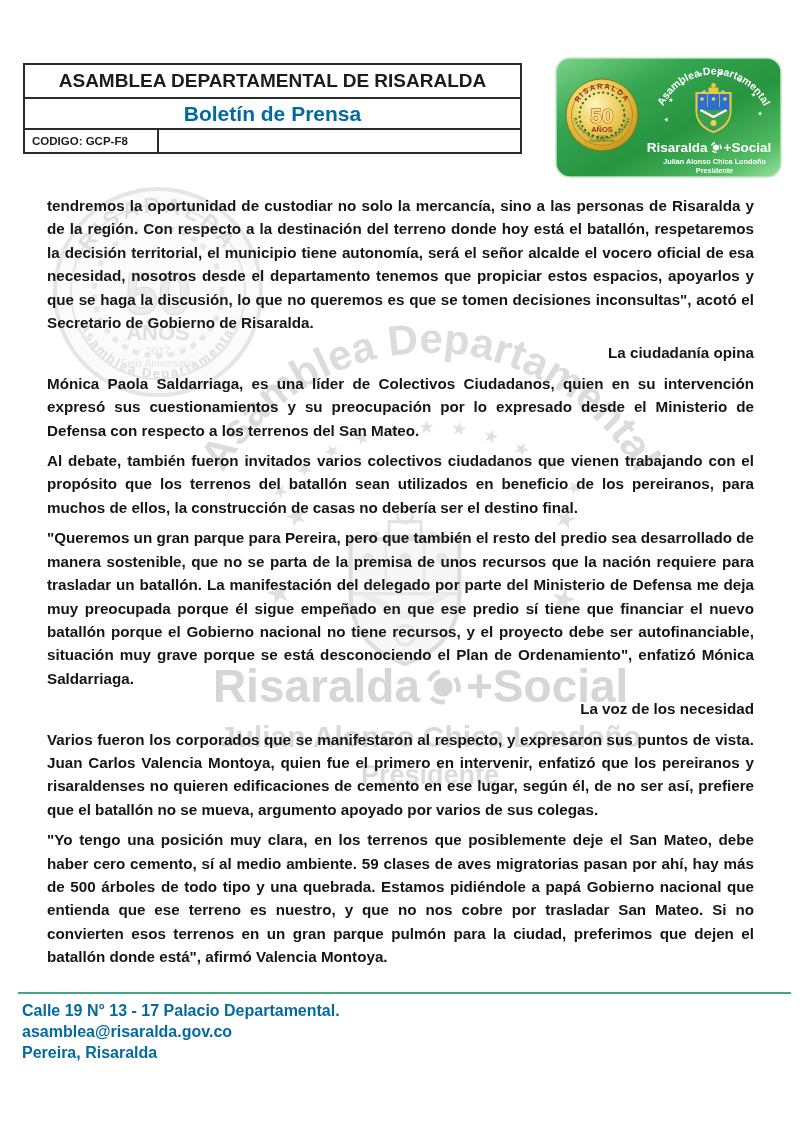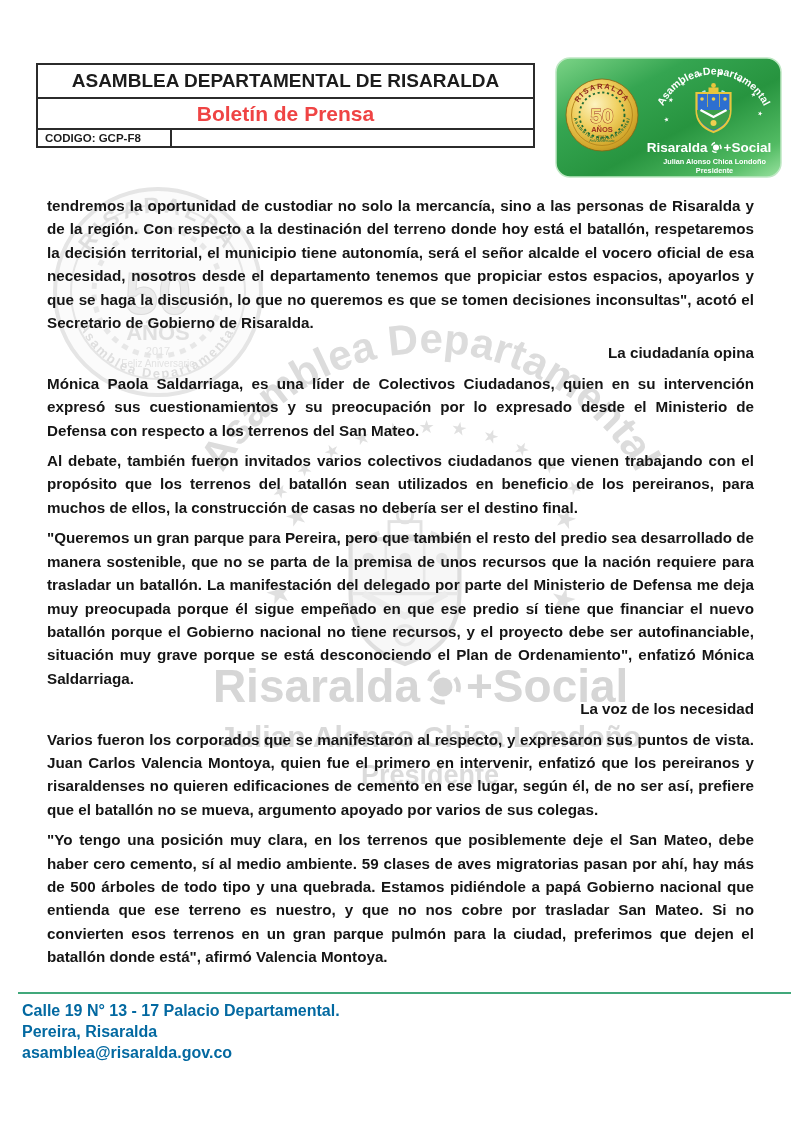--- a/index.html
+++ b/index.html
@@ -4,24 +4,24 @@
 <style>
   html,body { margin:0; padding:0; background:#777; }
   .page {
     position:relative; width:800px; height:1132px; margin:0 auto;
     background:#ffffff; overflow:hidden;
     font-family:"Liberation Sans", sans-serif;
   }
   
   .wm { position:absolute; left:0; top:0; width:800px; height:1132px; z-index:0; pointer-events:none; }
   
-  .doc-table { position:absolute; left:36px; top:63px; width:495px; border:2px solid #2b2b2b; z-index:2; background:transparent; }
+  .doc-table { position:absolute; left:23px; top:63px; width:495px; border:2px solid #2b2b2b; z-index:2; background:transparent; }
   .doc-table .row1 { height:32px; border-bottom:2px solid #2b2b2b; display:flex; align-items:center; justify-content:center; font-weight:bold; font-size:19px; color:#1c1c1c; }
-  .doc-table .row2 { height:29px; border-bottom:2px solid #2b2b2b; display:flex; align-items:center; justify-content:center; font-weight:bold; font-size:21px; color:#ef4444; }
-  .doc-table .row3 { height:16px; display:flex;border-radius:7px; }
+  .doc-table .row2 { height:29px; border-bottom:2px solid #2b2b2b; display:flex; align-items:center; justify-content:center; font-weight:bold; font-size:21px; color:#0369a1; }
+  .doc-table .row3 { height:22px; display:flex;border-radius:7px; }
   .doc-table .code-cell { width:125px; border-right:2px solid #2b2b2b; font-size:11.5px; font-weight:bold; display:flex; align-items:center; padding-left:7px; color:#1c1c1c; }
   .doc-table .code-value { flex:1; }
   .logo-box { position:absolute; left:555px; top:57px; width:227px; height:121px; z-index:2; }
   
   .doc-body { position:absolute; left:47px; top:194px; width:707px; z-index:1;
     font-size:15.2px; line-height:23.4px; text-align:justify; color:#151515; }
   .doc-body p  { margin:0 0 7px 0;font-weight:bold; }
   .doc-body h3 { margin:0 0 7px 13px; font-size:15.2px; font-weight:bold; text-align:right; }
   
   .footer-rule { position:absolute; left:18px; top:992px; width:773px; height:2px; z-index:1; }
@@ -193,17 +193,17 @@
       <p>Al debate, también fueron invitados varios colectivos ciudadanos que vienen trabajando con el propósito que los terrenos del batallón sean utilizados en beneficio de los pereiranos, para muchos de ellos, la construcción de casas no debería ser el destino final.</p>
       <p>"Queremos un gran parque para Pereira, pero que también el resto del predio sea desarrollado de manera sostenible, que no se parta de la premisa de unos recursos que la nación requiere para trasladar un batallón. La manifestación del delegado por parte del Ministerio de Defensa me deja muy preocupada porque él sigue empeñado en que ese predio sí tiene que financiar el nuevo batallón porque el Gobierno nacional no tiene recursos, y el proyecto debe ser autofinanciable, situación muy grave porque se está desconociendo el Plan de Ordenamiento", enfatizó Mónica Saldarriaga.</p>
       <h3>La voz de los necesidad</h3>
       <p>Varios fueron los corporados que se manifestaron al respecto, y expresaron sus puntos de vista. Juan Carlos Valencia Montoya, quien fue el primero en intervenir, enfatizó que los pereiranos y risaraldenses no quieren edificaciones de cemento en ese lugar, según él, de no ser así, prefiere que el batallón no se mueva, argumento apoyado por varios de sus colegas.</p>
       <p>"Yo tengo una posición muy clara, en los terrenos que posiblemente deje el San Mateo, debe haber cero cemento, sí al medio ambiente. 59 clases de aves migratorias pasan por ahí, hay más de 500 árboles de todo tipo y una quebrada. Estamos pidiéndole a papá Gobierno nacional que entienda que ese terreno es nuestro, y que no nos cobre por trasladar San Mateo. Si no convierten esos terrenos en un gran parque pulmón para la ciudad, preferimos que dejen el batallón donde está", afirmó Valencia Montoya.</p>
     </div>
 
   <div class="footer-rule" style="background: rgb(65, 168, 123);"></div>
   <div class="doc-footer" id="doc-footer">
       <div>Calle 19 N° 13 - 17 Palacio Departamental.</div>
+      <div>asamblea@risaralda.gov.co</div>
       <div>Pereira, Risaralda</div>
-      <div>asamblea@risaralda.gov.co</div>
     </div>
 
 </div>
 
 </body></html>

